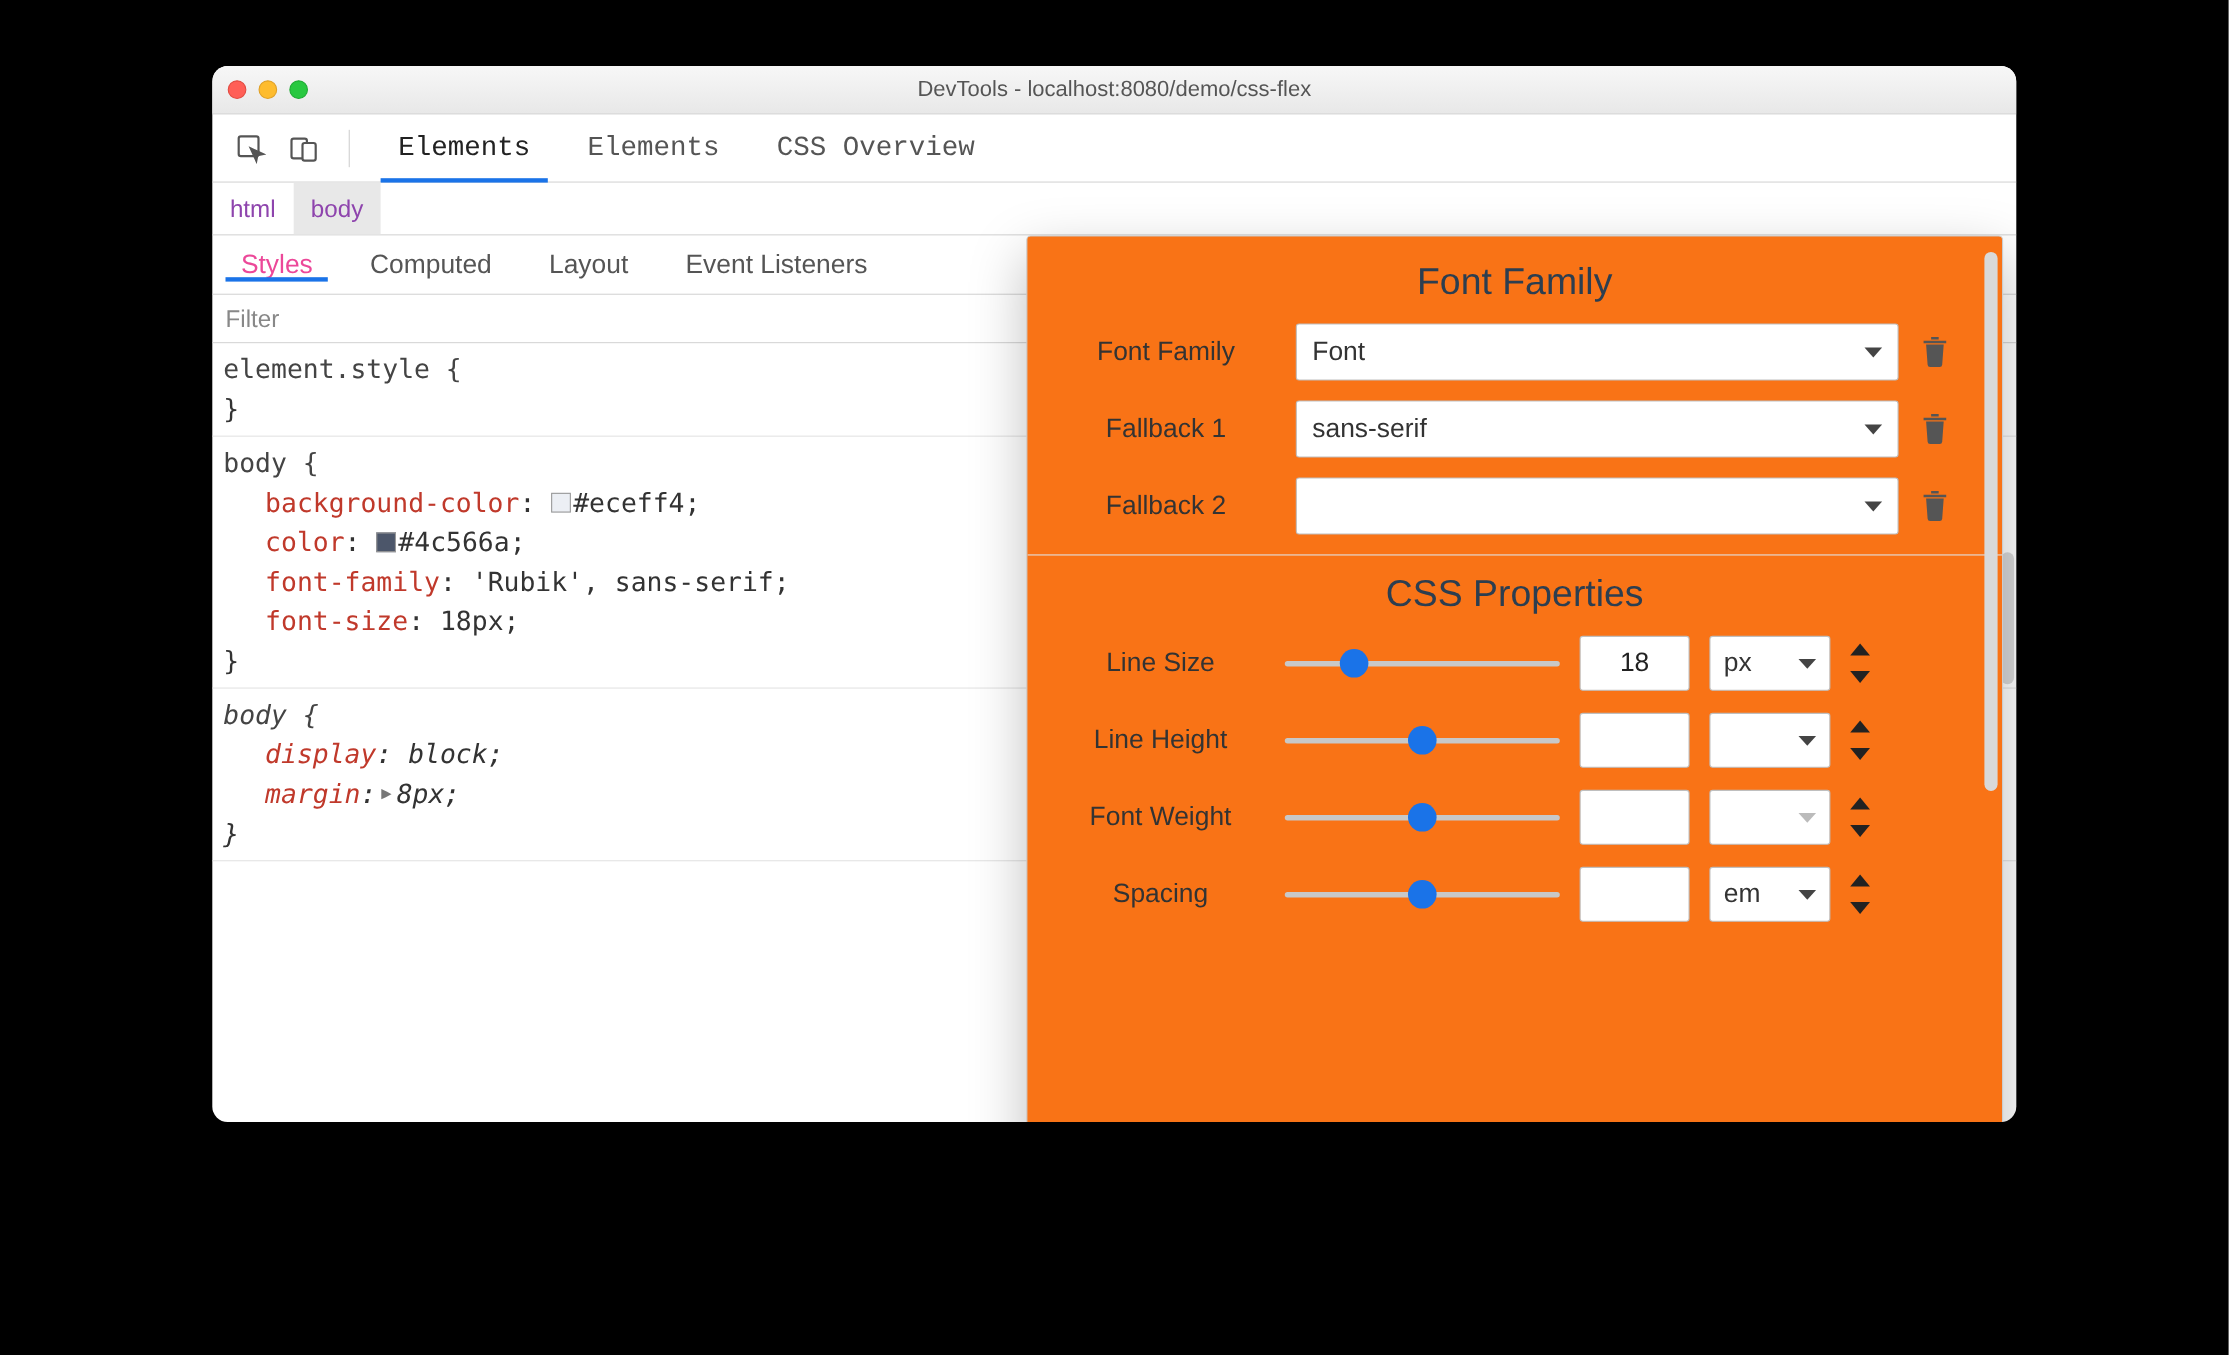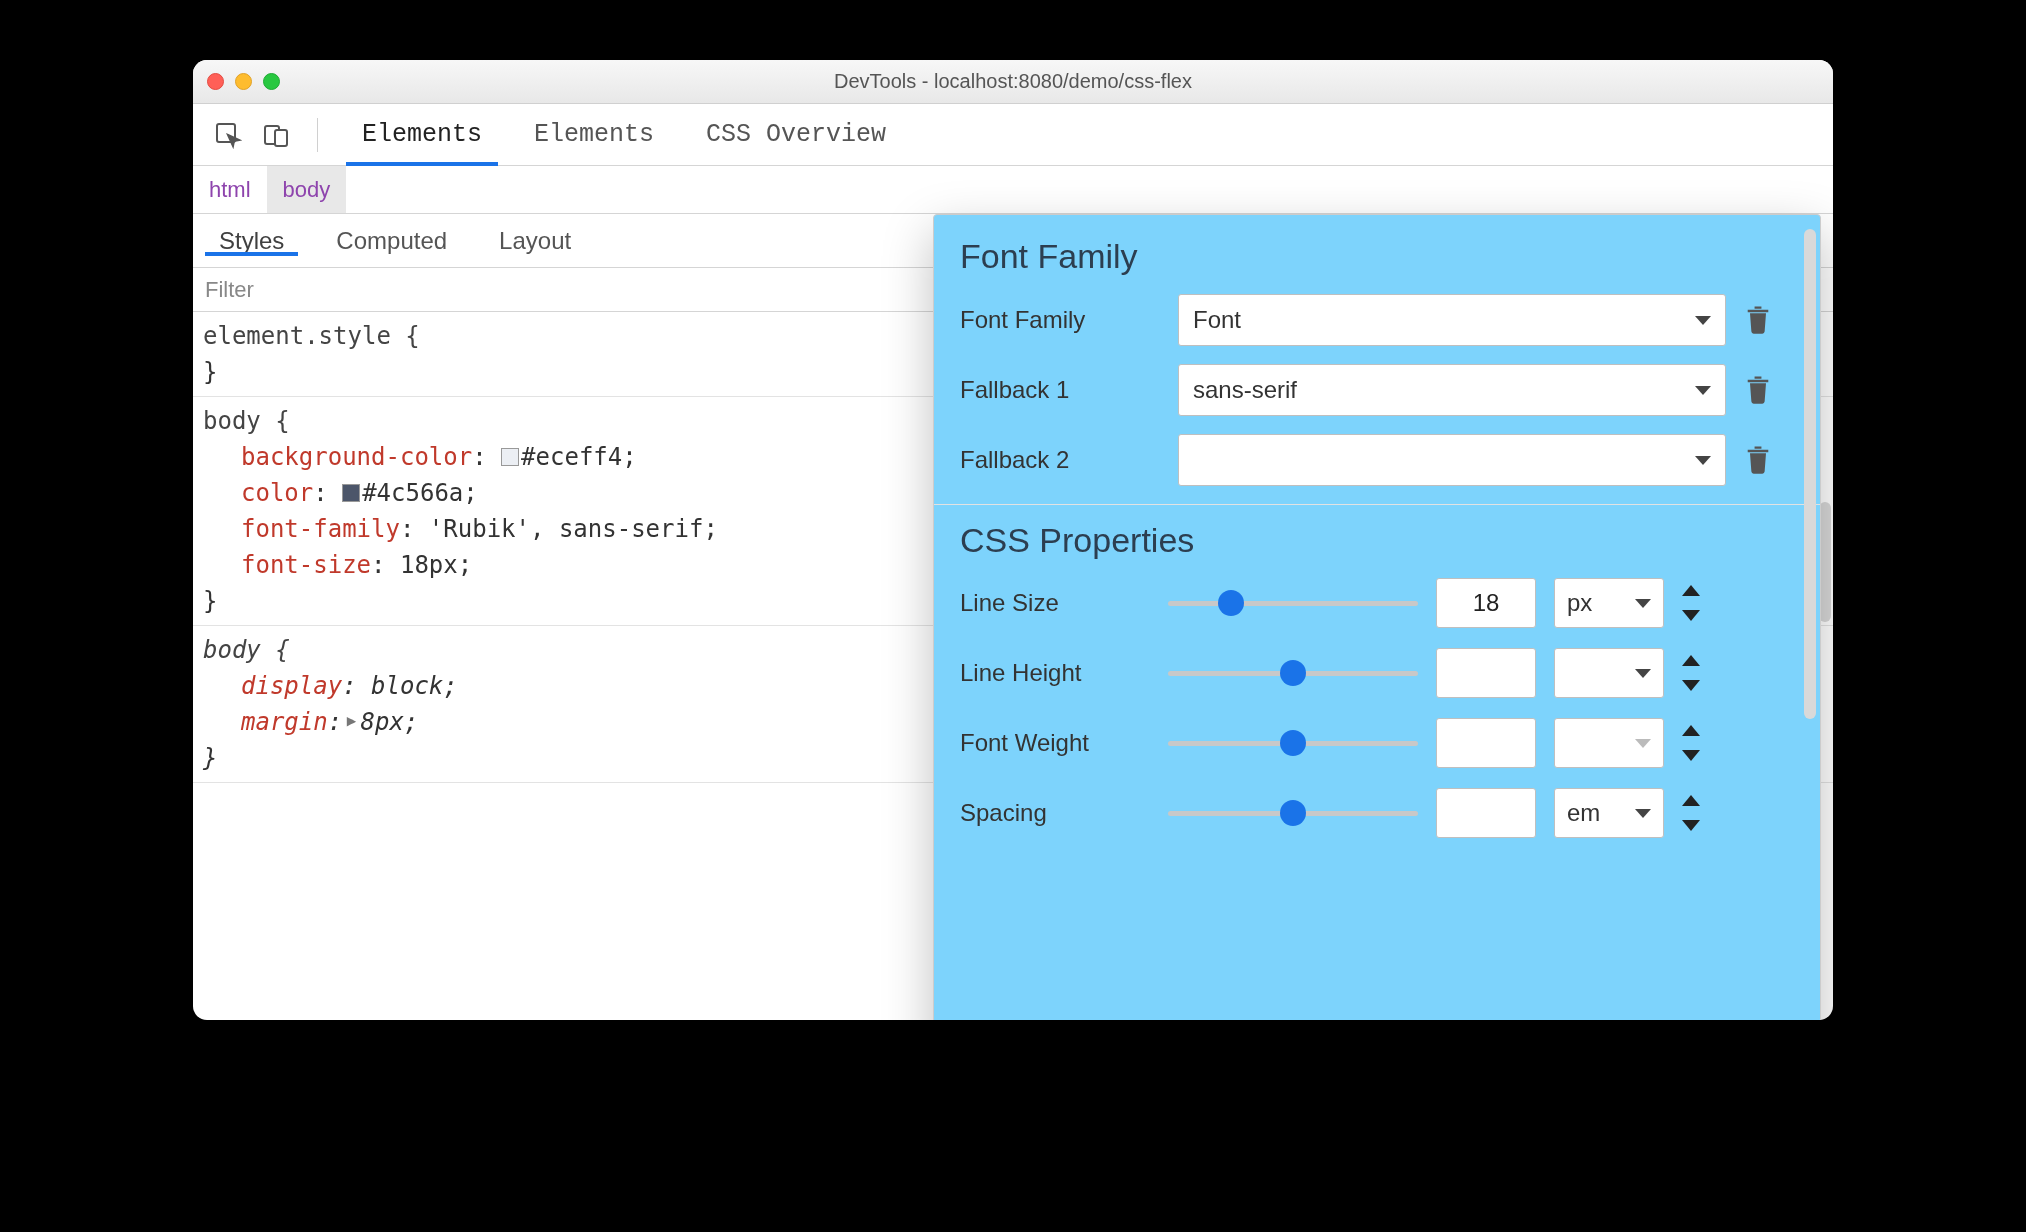--- a/index.html
+++ b/index.html
@@ -83,21 +83,21 @@
   .bc-item {
     padding: 0 16px; color:#8e44ad; height:100%; display:flex; align-items:center;
   }
   .bc-item.sel { background:#e8e8e8; }
   .subtabs {
     height:54px; display:flex; align-items:center; padding:0 0;
     border-bottom:1px solid #d5d5d5;
     font-size:24px; color:#555;
   }
   .subtab { padding: 0 26px; height:100%; display:flex; align-items:center; cursor:pointer;}
-  .subtab.active { color:#404040; }
+  .subtab.active { color:#ec4899; }
   .subtab.active::after{
     content:""; position:absolute; height:4px; background:#1a73e8;
   }
   .subtab-wrap{position:relative;}
   .subtab-wrap .subtab.active + .underline{
     position:absolute; bottom:-1px; left:12px; right:12px; height:4px; background:#1a73e8;
   }
   .filter-row {
     height:44px; border-bottom:1px solid #d5d5d5; display:flex; align-items:center;
     padding: 0 12px;
@@ -123,26 +123,27 @@
   .italic { font-style: italic; }
   .tri { display:inline-block; transform: translateY(-2px); color:#777; margin:0 2px 0 2px; }
 
   
   .popover {
     position:absolute;
     top: 48px;
     right: 12px;
     width: 888px;
     height: 840px;
-    background:#7dd3fc;
+    background:#f97316;
     border:1px solid #ccc;
     border-radius:4px;
     box-shadow: 0 18px 50px rgba(0,0,0,0.25);
     padding: 18px 26px 0 26px;
     overflow:hidden;
+    text-align:center;
   }
   .popover h2 {
     font-size:34px; font-weight:400; color:#2c3e50; margin: 4px 0 18px 0;
   }
   .popover hr { border:none; border-top:1px solid #e2e2e2; margin: 18px -26px 16px -26px;}
   .prow {
     display:grid;
     grid-template-columns: 200px 1fr 50px;
     align-items:center;
     gap: 18px;
@@ -245,20 +246,21 @@
       <div class="bc-item sel">body</div>
     </div>
 
     <div class="subtabs">
       <div class="subtab-wrap">
           <div class="subtab active">Styles</div>
           <div class="underline"></div>
         </div>
       <div class="subtab">Computed</div>
       <div class="subtab">Layout</div>
+      <div class="subtab">Event Listeners</div>
     </div>
 
     <div class="filter-row">
       <input class="filter-input" placeholder="Filter" style="">
     </div>
 
     <div class="rules">
 
       <div class="rule-block">
         <div class="sel-line"><span>element.style</span> {</div>

